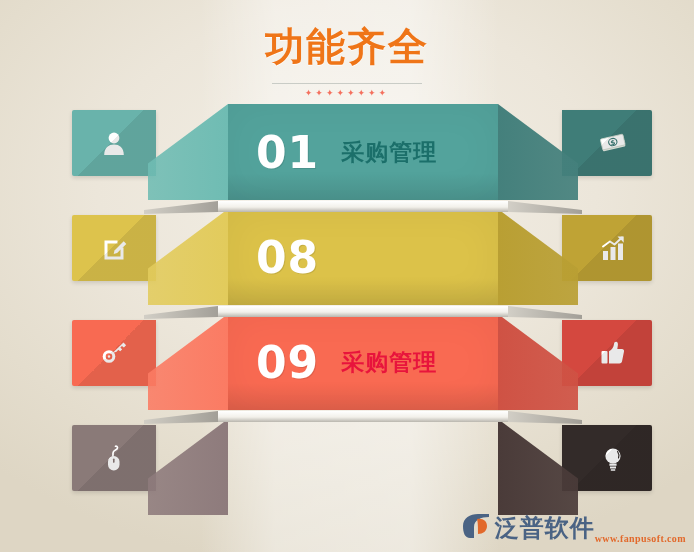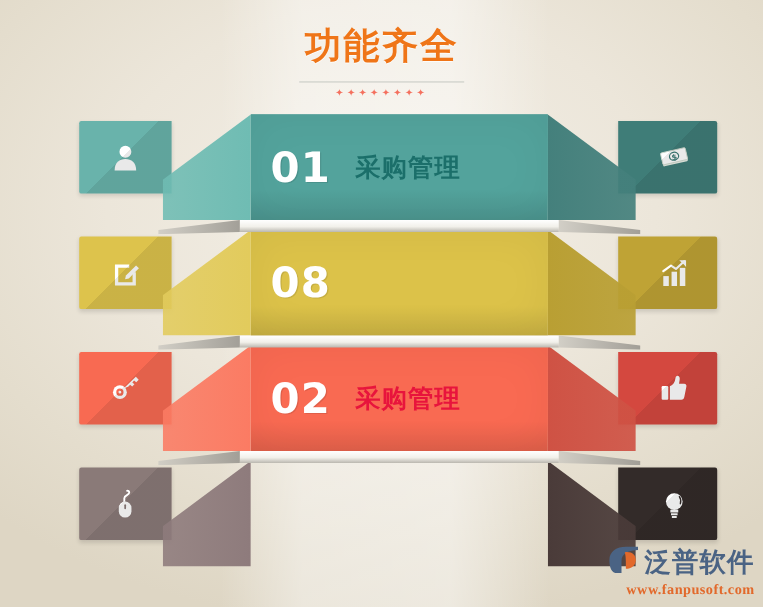--- a/index.html
+++ b/index.html
@@ -16,39 +16,39 @@
   }
   
   #lightband{
     position:absolute;left:200px;top:0;width:300px;height:552px;
     background:linear-gradient(to right, rgba(255,255,255,0) 0%, rgba(255,255,255,.40) 25%, rgba(255,255,255,.45) 70%, rgba(255,255,255,0) 100%);
     pointer-events:none;
   }
   
   #title-wrap{position:absolute;left:0;top:20px;width:694px;text-align:center;}
   #page-title{
-    font-size:33px;font-weight:bold;color:#ef7518;letter-spacing:2px;
+    font-size:39px;font-weight:bold;color:#ef7518;letter-spacing:2px;
     text-shadow:0 1px 0 rgba(255,255,255,.75);
     font-family:"DejaVu Sans","Liberation Sans",sans-serif;
   }
   #title-rule{
     width:150px;height:1px;background:#c9ccc6;margin:9px auto 0;
   }
   #stars{margin-top:5px;font-size:9px;color:#f4705e;letter-spacing:3px;line-height:9px;}
   
   .row{position:absolute;left:0;width:694px;}
   .wing{position:absolute;top:0;height:100%;}
   .wing svg{display:block;}
   .face{
     position:absolute;top:0;height:100%;
     display:flex;align-items:center;
   }
   .num{
-    font-size:38px;font-weight:bold;color:#ffffff;letter-spacing:1px;
-    margin-left:18px;font-family:"DejaVu Sans","Liberation Sans",sans-serif;
+    font-size:44px;font-weight:bold;color:#ffffff;letter-spacing:1px;
+    margin-left:28px;font-family:"DejaVu Sans","Liberation Sans",sans-serif;
     text-shadow:1px 1px 0 rgba(0,0,0,.10);
   }
   .rowlabel{
     font-size:23px;font-weight:bold;margin-left:22px;letter-spacing:1px;
     font-family:"DejaVu Sans","Liberation Sans",sans-serif;
   }
   
   .sep{
     position:absolute;left:0;width:694px;height:11px;
     pointer-events:none;
@@ -63,29 +63,29 @@
   }
   .tab svg{display:block;}
   .tabshadow{
     position:absolute;left:0;top:0;width:100%;height:100%;
     background:linear-gradient(135deg, rgba(0,0,0,0) 48%, rgba(0,0,0,.085) 48%, rgba(0,0,0,.085) 100%);
     pointer-events:none;
   }
   
   #logo{
     position:absolute;right:8px;bottom:8px;text-align:right;
-    display:flex;flex-direction:column;align-items:flex-end;
+    display:flex;flex-direction:row;align-items:flex-end;
   }
   #logo-top{display:flex;align-items:center;gap:4px;}
   #logo-name{
     font-size:24px;font-weight:bold;color:#4a6384;letter-spacing:1px;
     font-family:"DejaVu Sans","Liberation Sans",sans-serif;
   }
   #logo-url{
-    font-size:13px;font-weight:bold;color:#e2692b;letter-spacing:.4px;
+    font-size:10px;font-weight:bold;color:#e2692b;letter-spacing:.4px;
     margin-top:1px;font-family:"Liberation Serif",serif;
   }
 </style>
 </head>
 <body>
 
 <div id="stage">
   <div id="lightband"></div>
 
   <div id="title-wrap">
@@ -257,21 +257,21 @@
        <defs>
               <linearGradient id="rwg2" x1="0" y1="0" x2="1" y2="0">
          <stop offset="0" stop-color="#cf5244"></stop>
          <stop offset="1" stop-color="#cf5244" stop-opacity=".92"></stop>
        </linearGradient>
             </defs>
        <path d="M0 0 L80 59.519999999999996 L80 96 L0 96 Z" fill="url(#rwg2)"></path>
      </svg>
         </div>
         <div class="face" style="left: 228px; width: 270px; background: linear-gradient(rgb(249, 106, 82) 0%, rgb(249, 106, 82) 72%, rgba(0, 0, 0, 0.1) 100%), rgb(249, 106, 82); box-shadow: rgba(0, 0, 0, 0.05) 0px 0px 40px inset;">
-          <span class="num" style="color: rgb(255, 255, 255);">02</span>
+          <span class="num" style="color: rgb(255, 255, 255);">09</span>
           <span class="rowlabel" style="color: rgb(232, 20, 60);">采购管理</span>
         </div>
       </div>
       <div class="row" style="top: 419px; height: 96px;">
         <div class="wing" style="left: 148px; width: 80px;">
           <svg width="80" height="96" viewBox="0 0 80 96">
        <defs>
               <linearGradient id="lwg3" x1="0" y1="0" x2="1" y2="0">
          <stop offset="0" stop-color="#8e7b7c" stop-opacity=".88"></stop>
          <stop offset="1" stop-color="#8e7b7c"></stop>

